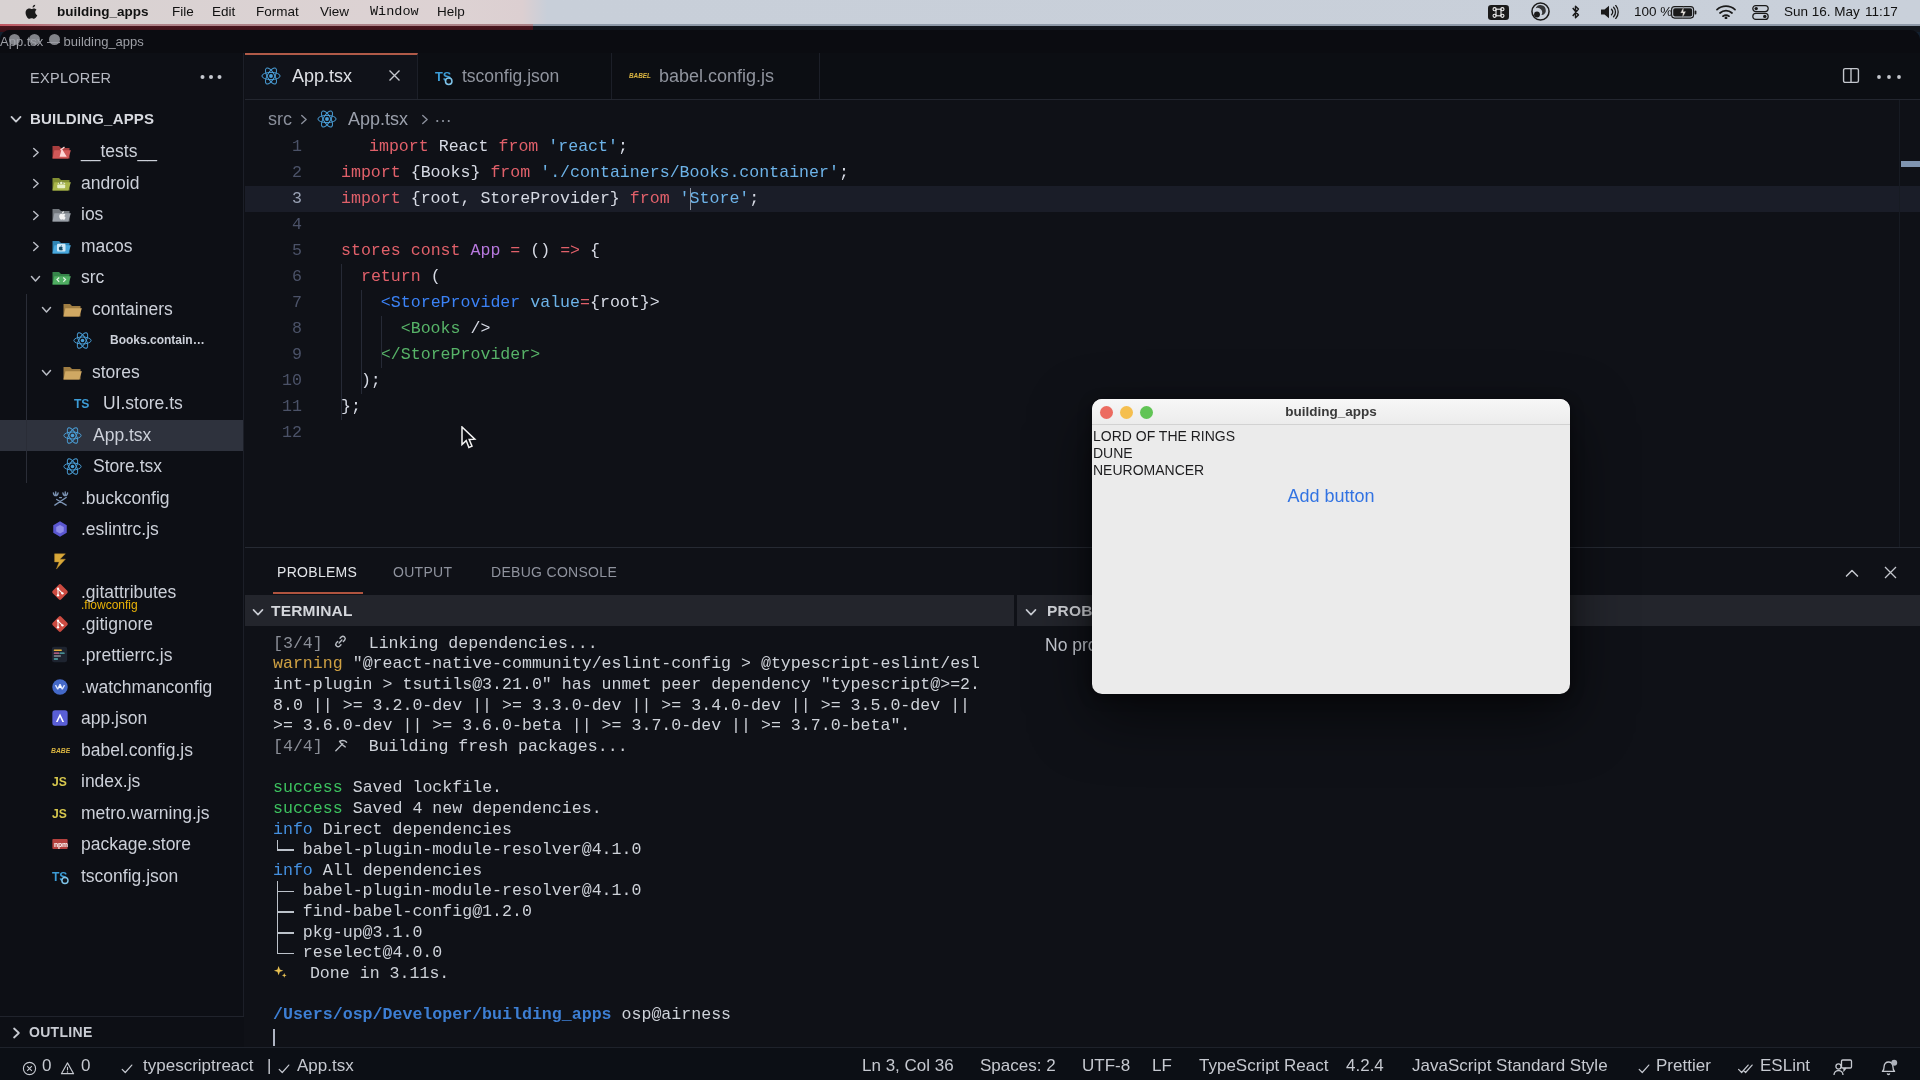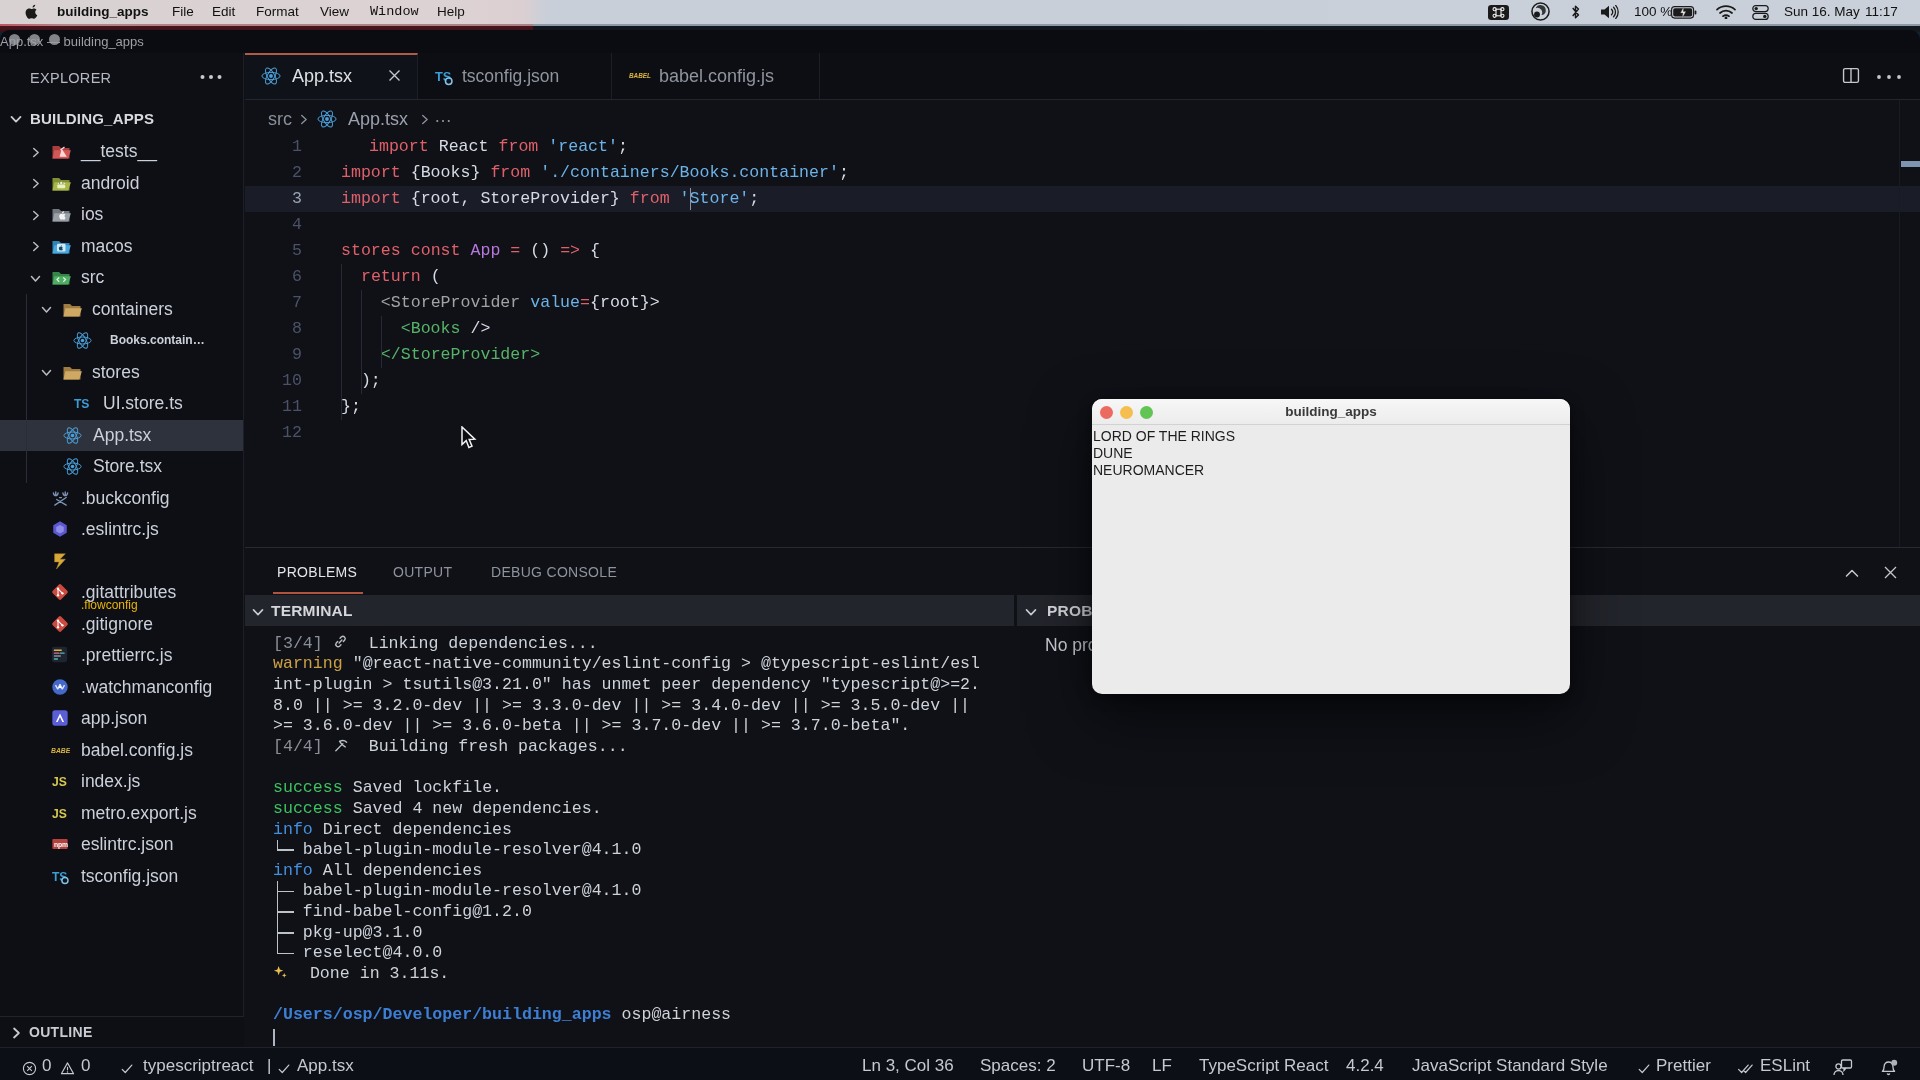--- a/index.html
+++ b/index.html
@@ -318,28 +318,28 @@
     <svg width="18" height="18" viewBox="0 0 20 20">
       <text x="1" y="15" font-family="Liberation Sans" font-weight="bold" font-size="13.5" fill="#d8c84e">JS</text>
     </svg>
   </div>
 <div class="abs" style="left:81px;top:766.2px;height:31.5px;line-height:31.5px;font-size:17.5px;color:#ccd0d9;">index.js</div>
 <div class="abs" style="left:51px;top:803.8px;">
     <svg width="18" height="18" viewBox="0 0 20 20">
       <text x="1" y="15" font-family="Liberation Sans" font-weight="bold" font-size="13.5" fill="#d8c84e">JS</text>
     </svg>
   </div>
-<div class="abs" style="left:81px;top:797.8px;height:31.5px;line-height:31.5px;font-size:17.5px;color:#ccd0d9;">metro.export.js</div>
+<div class="abs" style="left:81px;top:797.8px;height:31.5px;line-height:31.5px;font-size:17.5px;color:#ccd0d9;">metro.warning.js</div>
 <div class="abs" style="left:51px;top:835.2px;">
     <svg width="18" height="18" viewBox="0 0 20 20">
       <rect x="1.5" y="4.5" width="17" height="11" rx="1" fill="#b4413e"></rect>
       <text x="3.2" y="13.2" font-family="Liberation Sans" font-weight="bold" font-size="7.5" fill="#fff">npm</text>
     </svg>
   </div>
-<div class="abs" style="left:81px;top:829.2px;height:31.5px;line-height:31.5px;font-size:17.5px;color:#ccd0d9;">eslintrc.json</div>
+<div class="abs" style="left:81px;top:829.2px;height:31.5px;line-height:31.5px;font-size:17.5px;color:#ccd0d9;">package.store</div>
 <div class="abs" style="left:51px;top:866.8px;">
     <svg width="18" height="18" viewBox="0 0 20 20">
       <text x="1" y="15" font-family="Liberation Sans" font-weight="bold" font-size="13.5" fill="#3c9cd6">TS</text>
       <circle cx="15.5" cy="15" r="3.4" fill="#0f1117" stroke="#7ec3e8" stroke-width="1.6"></circle>
     </svg>
   </div>
 <div class="abs" style="left:81px;top:860.8px;height:31.5px;line-height:31.5px;font-size:17.5px;color:#ccd0d9;">tsconfig.json</div>
 <div class="abs" style="left:26px;top:293.8px;width:1px;height:189.0px;background:#2a2d37;"></div>
 <div class="abs" style="left:0;top:1016px;width:244px;height:31px;border-top:1px solid #20232c;background:#0d0f15;"></div>
 <svg class="abs" style="left:10px;top:1027px;" width="12" height="12" viewBox="0 0 12 12">
@@ -413,21 +413,21 @@
 <div class="abs mono" style="left:242px;top:160px;width:60px;height:26px;line-height:26px;font-size:16.6px;text-align:right;color:#4b5268;">2</div>
 <div class="abs mono" style="left:341px;top:160px;height:26px;line-height:26px;font-size:16.6px;color:#d6dae4;white-space:pre;"><span style="color:#e0606a">import</span> {Books} <span style="color:#e0606a">from</span> <span style="color:#6db3e8">'./containers/Books.container'</span>;</div>
 <div class="abs mono" style="left:242px;top:186px;width:60px;height:26px;line-height:26px;font-size:16.6px;text-align:right;color:#9aa2b5;">3</div>
 <div class="abs mono" style="left:341px;top:186px;height:26px;line-height:26px;font-size:16.6px;color:#d6dae4;white-space:pre;"><span style="color:#e0606a">import</span> {root, StoreProvider} <span style="color:#e0606a">from</span> <span style="color:#6db3e8">'Store'</span>;</div>
 <div class="abs mono" style="left:242px;top:212px;width:60px;height:26px;line-height:26px;font-size:16.6px;text-align:right;color:#4b5268;">4</div>
 <div class="abs mono" style="left:242px;top:238px;width:60px;height:26px;line-height:26px;font-size:16.6px;text-align:right;color:#4b5268;">5</div>
 <div class="abs mono" style="left:341px;top:238px;height:26px;line-height:26px;font-size:16.6px;color:#d6dae4;white-space:pre;"><span style="color:#e0606a">stores</span> <span style="color:#e0606a">const</span> <span style="color:#b678dd">App</span> <span style="color:#e0606a">=</span> () <span style="color:#e0606a">=&gt;</span> {</div>
 <div class="abs mono" style="left:242px;top:264px;width:60px;height:26px;line-height:26px;font-size:16.6px;text-align:right;color:#4b5268;">6</div>
 <div class="abs mono" style="left:341px;top:264px;height:26px;line-height:26px;font-size:16.6px;color:#d6dae4;white-space:pre;">&nbsp;&nbsp;<span style="color:#e0606a">return</span> (</div>
 <div class="abs mono" style="left:242px;top:290px;width:60px;height:26px;line-height:26px;font-size:16.6px;text-align:right;color:#4b5268;">7</div>
-<div class="abs mono" style="left:341px;top:290px;height:26px;line-height:26px;font-size:16.6px;color:#d6dae4;white-space:pre;">&nbsp;&nbsp;&nbsp;&nbsp;<span style="color:#a3a3a3">&lt;StoreProvider</span> <span style="color:#6db3e8">value</span><span style="color:#e0606a">=</span>{root}&gt;</div>
+<div class="abs mono" style="left:341px;top:290px;height:26px;line-height:26px;font-size:16.6px;color:#d6dae4;white-space:pre;">&nbsp;&nbsp;&nbsp;&nbsp;<span style="color:#3b82f6">&lt;StoreProvider</span> <span style="color:#6db3e8">value</span><span style="color:#e0606a">=</span>{root}&gt;</div>
 <div class="abs mono" style="left:242px;top:316px;width:60px;height:26px;line-height:26px;font-size:16.6px;text-align:right;color:#4b5268;">8</div>
 <div class="abs mono" style="left:341px;top:316px;height:26px;line-height:26px;font-size:16.6px;color:#d6dae4;white-space:pre;">&nbsp;&nbsp;&nbsp;&nbsp;&nbsp;&nbsp;<span style="color:#57b368">&lt;Books</span> /&gt;</div>
 <div class="abs mono" style="left:242px;top:342px;width:60px;height:26px;line-height:26px;font-size:16.6px;text-align:right;color:#4b5268;">9</div>
 <div class="abs mono" style="left:341px;top:342px;height:26px;line-height:26px;font-size:16.6px;color:#d6dae4;white-space:pre;">&nbsp;&nbsp;&nbsp;&nbsp;<span style="color:#57b368">&lt;/StoreProvider&gt;</span></div>
 <div class="abs mono" style="left:242px;top:368px;width:60px;height:26px;line-height:26px;font-size:16.6px;text-align:right;color:#4b5268;">10</div>
 <div class="abs mono" style="left:341px;top:368px;height:26px;line-height:26px;font-size:16.6px;color:#d6dae4;white-space:pre;">&nbsp;&nbsp;);</div>
 <div class="abs mono" style="left:242px;top:394px;width:60px;height:26px;line-height:26px;font-size:16.6px;text-align:right;color:#4b5268;">11</div>
 <div class="abs mono" style="left:341px;top:394px;height:26px;line-height:26px;font-size:16.6px;color:#d6dae4;white-space:pre;">};</div>
 <div class="abs mono" style="left:242px;top:420px;width:60px;height:26px;line-height:26px;font-size:16.6px;text-align:right;color:#4b5268;">12</div>
 <div class="abs" style="left:341px;top:264px;width:1px;height:156px;background:#262a36;"></div>
@@ -542,12 +542,13 @@
       <path d="M8.5 3 a4.4 4.4 0 0 1 4.4 4.4 c0 3.4 1.7 5 1.7 5 H2.4 c0 0 1.7-1.6 1.7-5 A4.4 4.4 0 0 1 8.5 3z M7.2 14.6 a1.4 1.4 0 0 0 2.6 0" fill="none" stroke="#c6c9d0" stroke-width="1.3" stroke-linejoin="round"></path>
       <circle cx="14.2" cy="3.8" r="3" fill="#aeb2bb"></circle>
     </svg></div>
 <div class="abs" style="left:1092px;top:399px;width:478px;height:295px;border-radius:10px;background:#ebebeb;box-shadow:0 22px 60px rgba(0,0,0,0.55),0 3px 14px rgba(0,0,0,0.4);overflow:hidden;">
 <div style="position:absolute;left:0;top:0;width:100%;height:26px;background:linear-gradient(#f7f7f7,#ececec);border-bottom:1px solid #d2d2d2;"></div>
 <div style="position:absolute;left:7.5px;top:6.5px;width:13px;height:13px;border-radius:50%;background:#ec6b60;"></div>
 <div style="position:absolute;left:27.5px;top:6.5px;width:13px;height:13px;border-radius:50%;background:#f5bf4f;"></div>
 <div style="position:absolute;left:47.5px;top:6.5px;width:13px;height:13px;border-radius:50%;background:#61c455;"></div>
 <div style="position:absolute;left:0;top:0;width:100%;height:26px;text-align:center;line-height:26px;font-size:13.5px;font-weight:700;color:#3a3a3a;">building_apps</div>
 <div style="position:absolute;left:1px;top:29px;font-size:14px;line-height:17.2px;color:#1d1d1f;">LORD OF THE RINGS<br>DUNE<br>NEUROMANCER</div>
+<div style="position:absolute;left:0;top:87px;width:100%;text-align:center;font-size:18px;color:#3273e2;">Add button</div>
 </div>
 </body></html>

